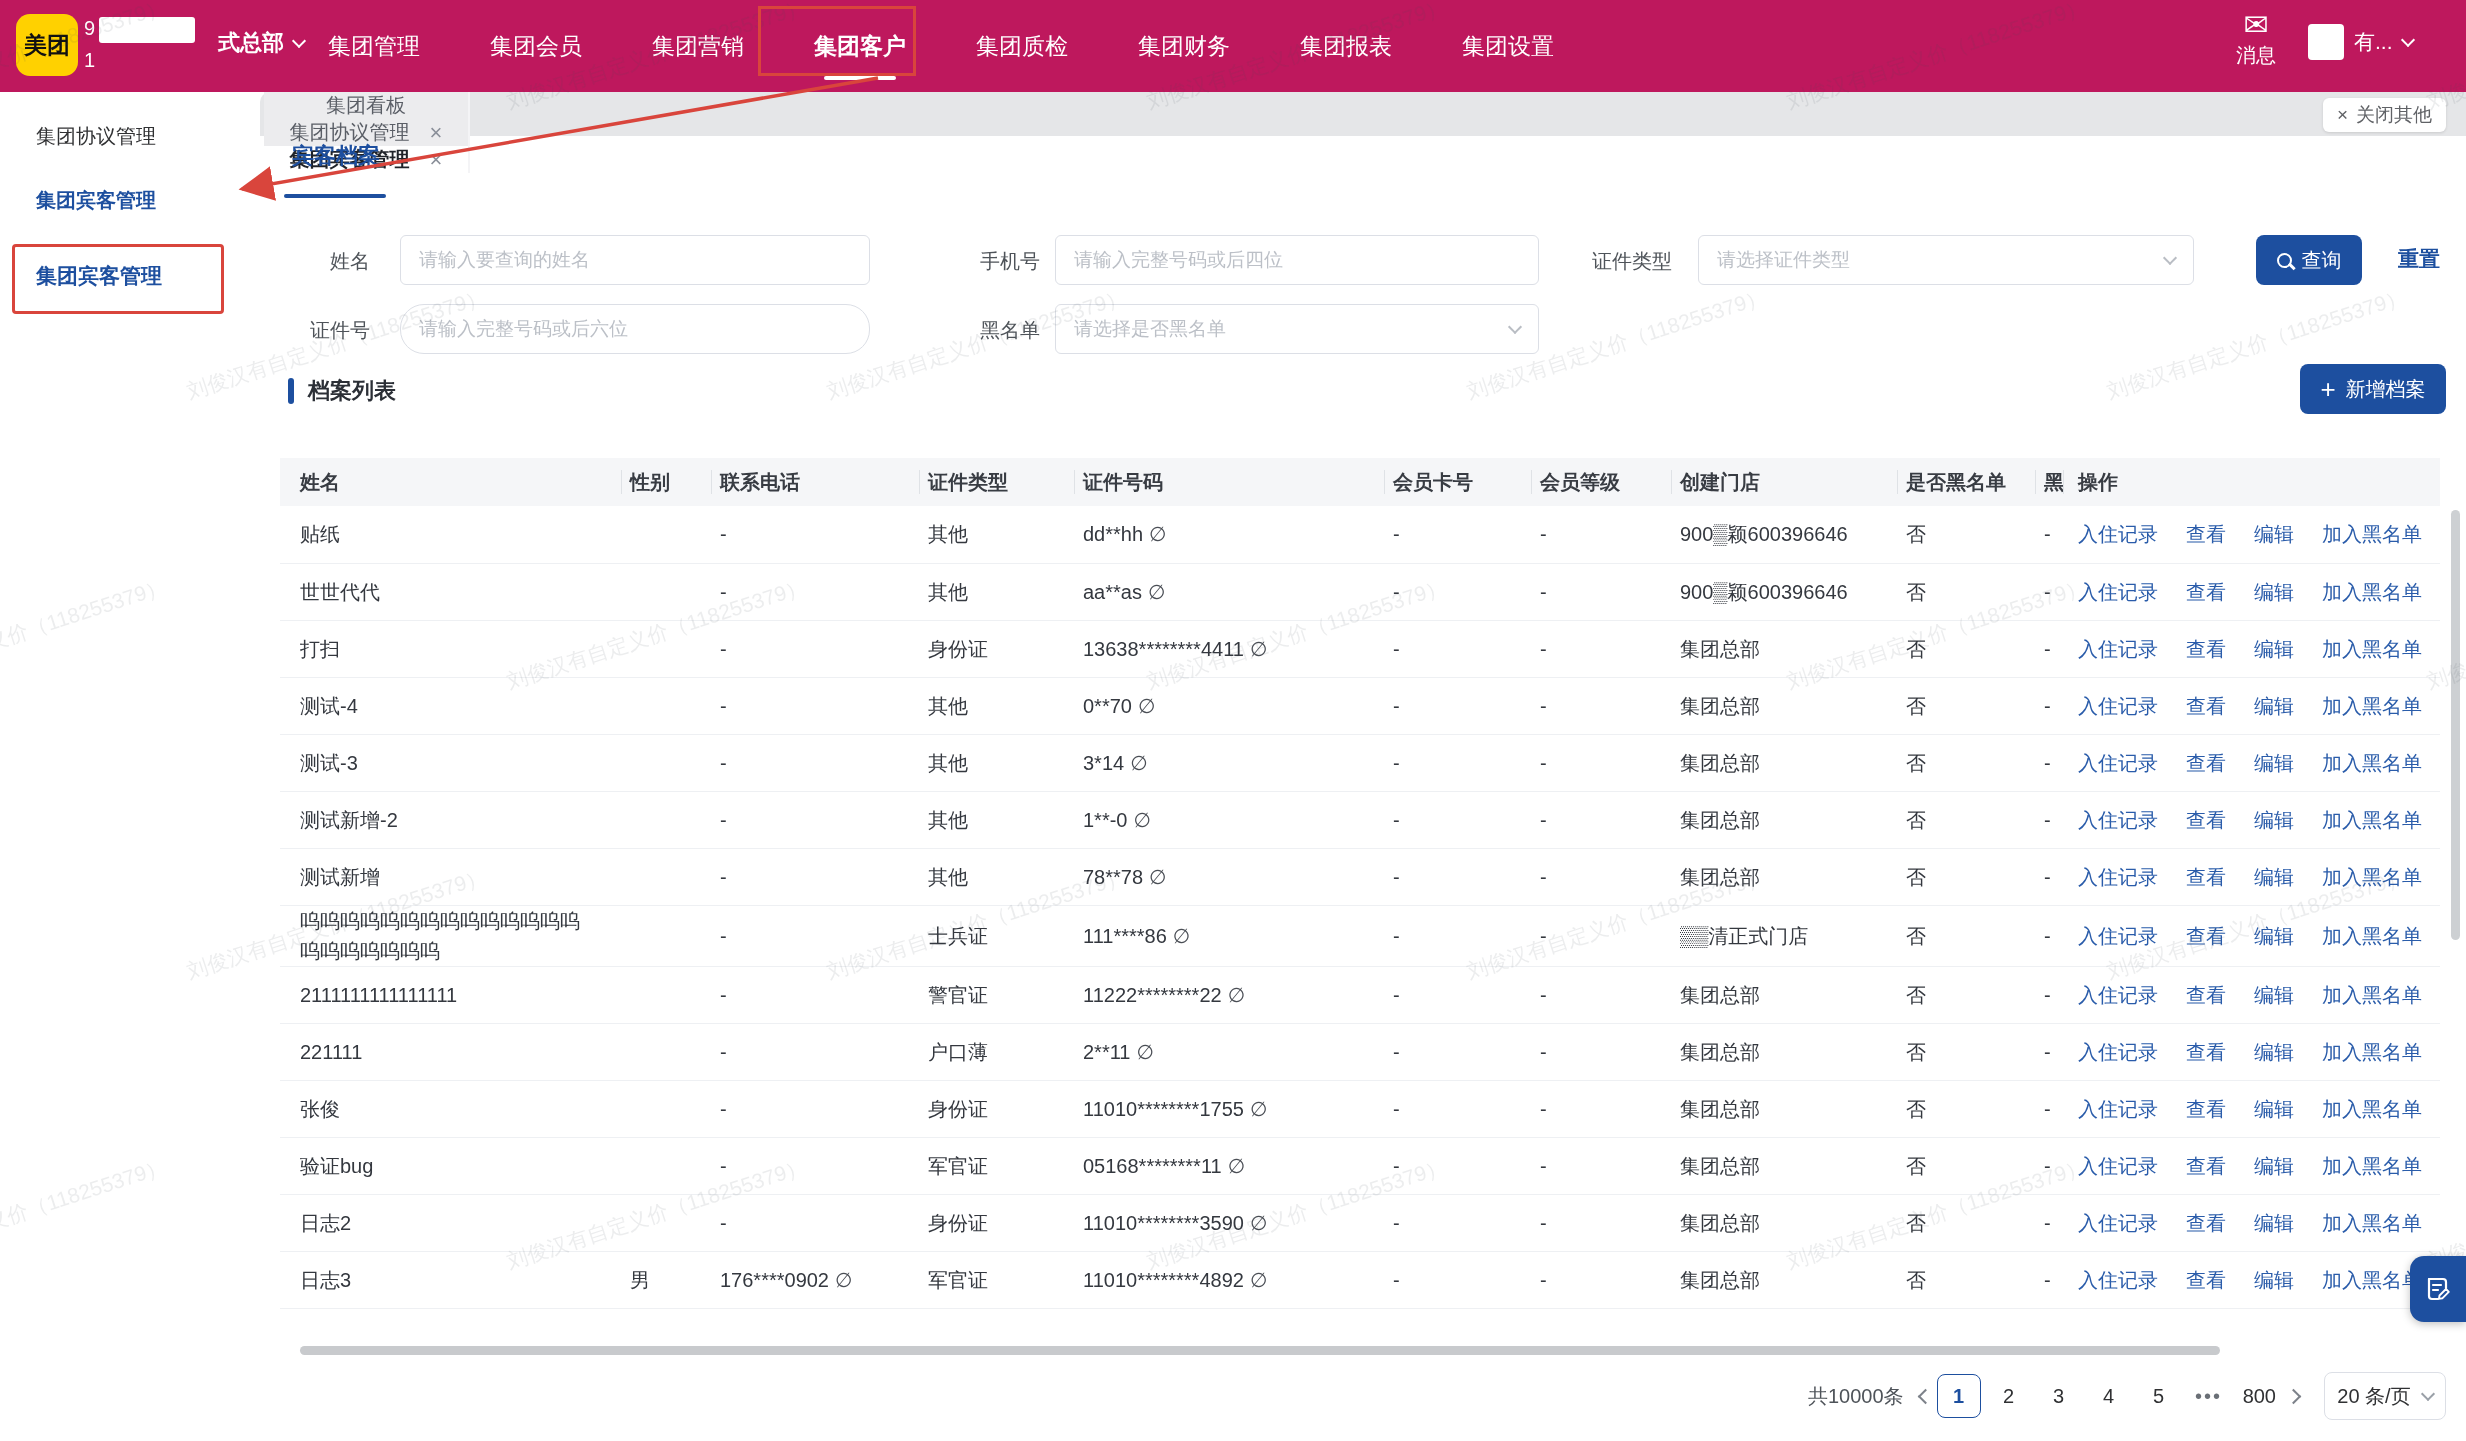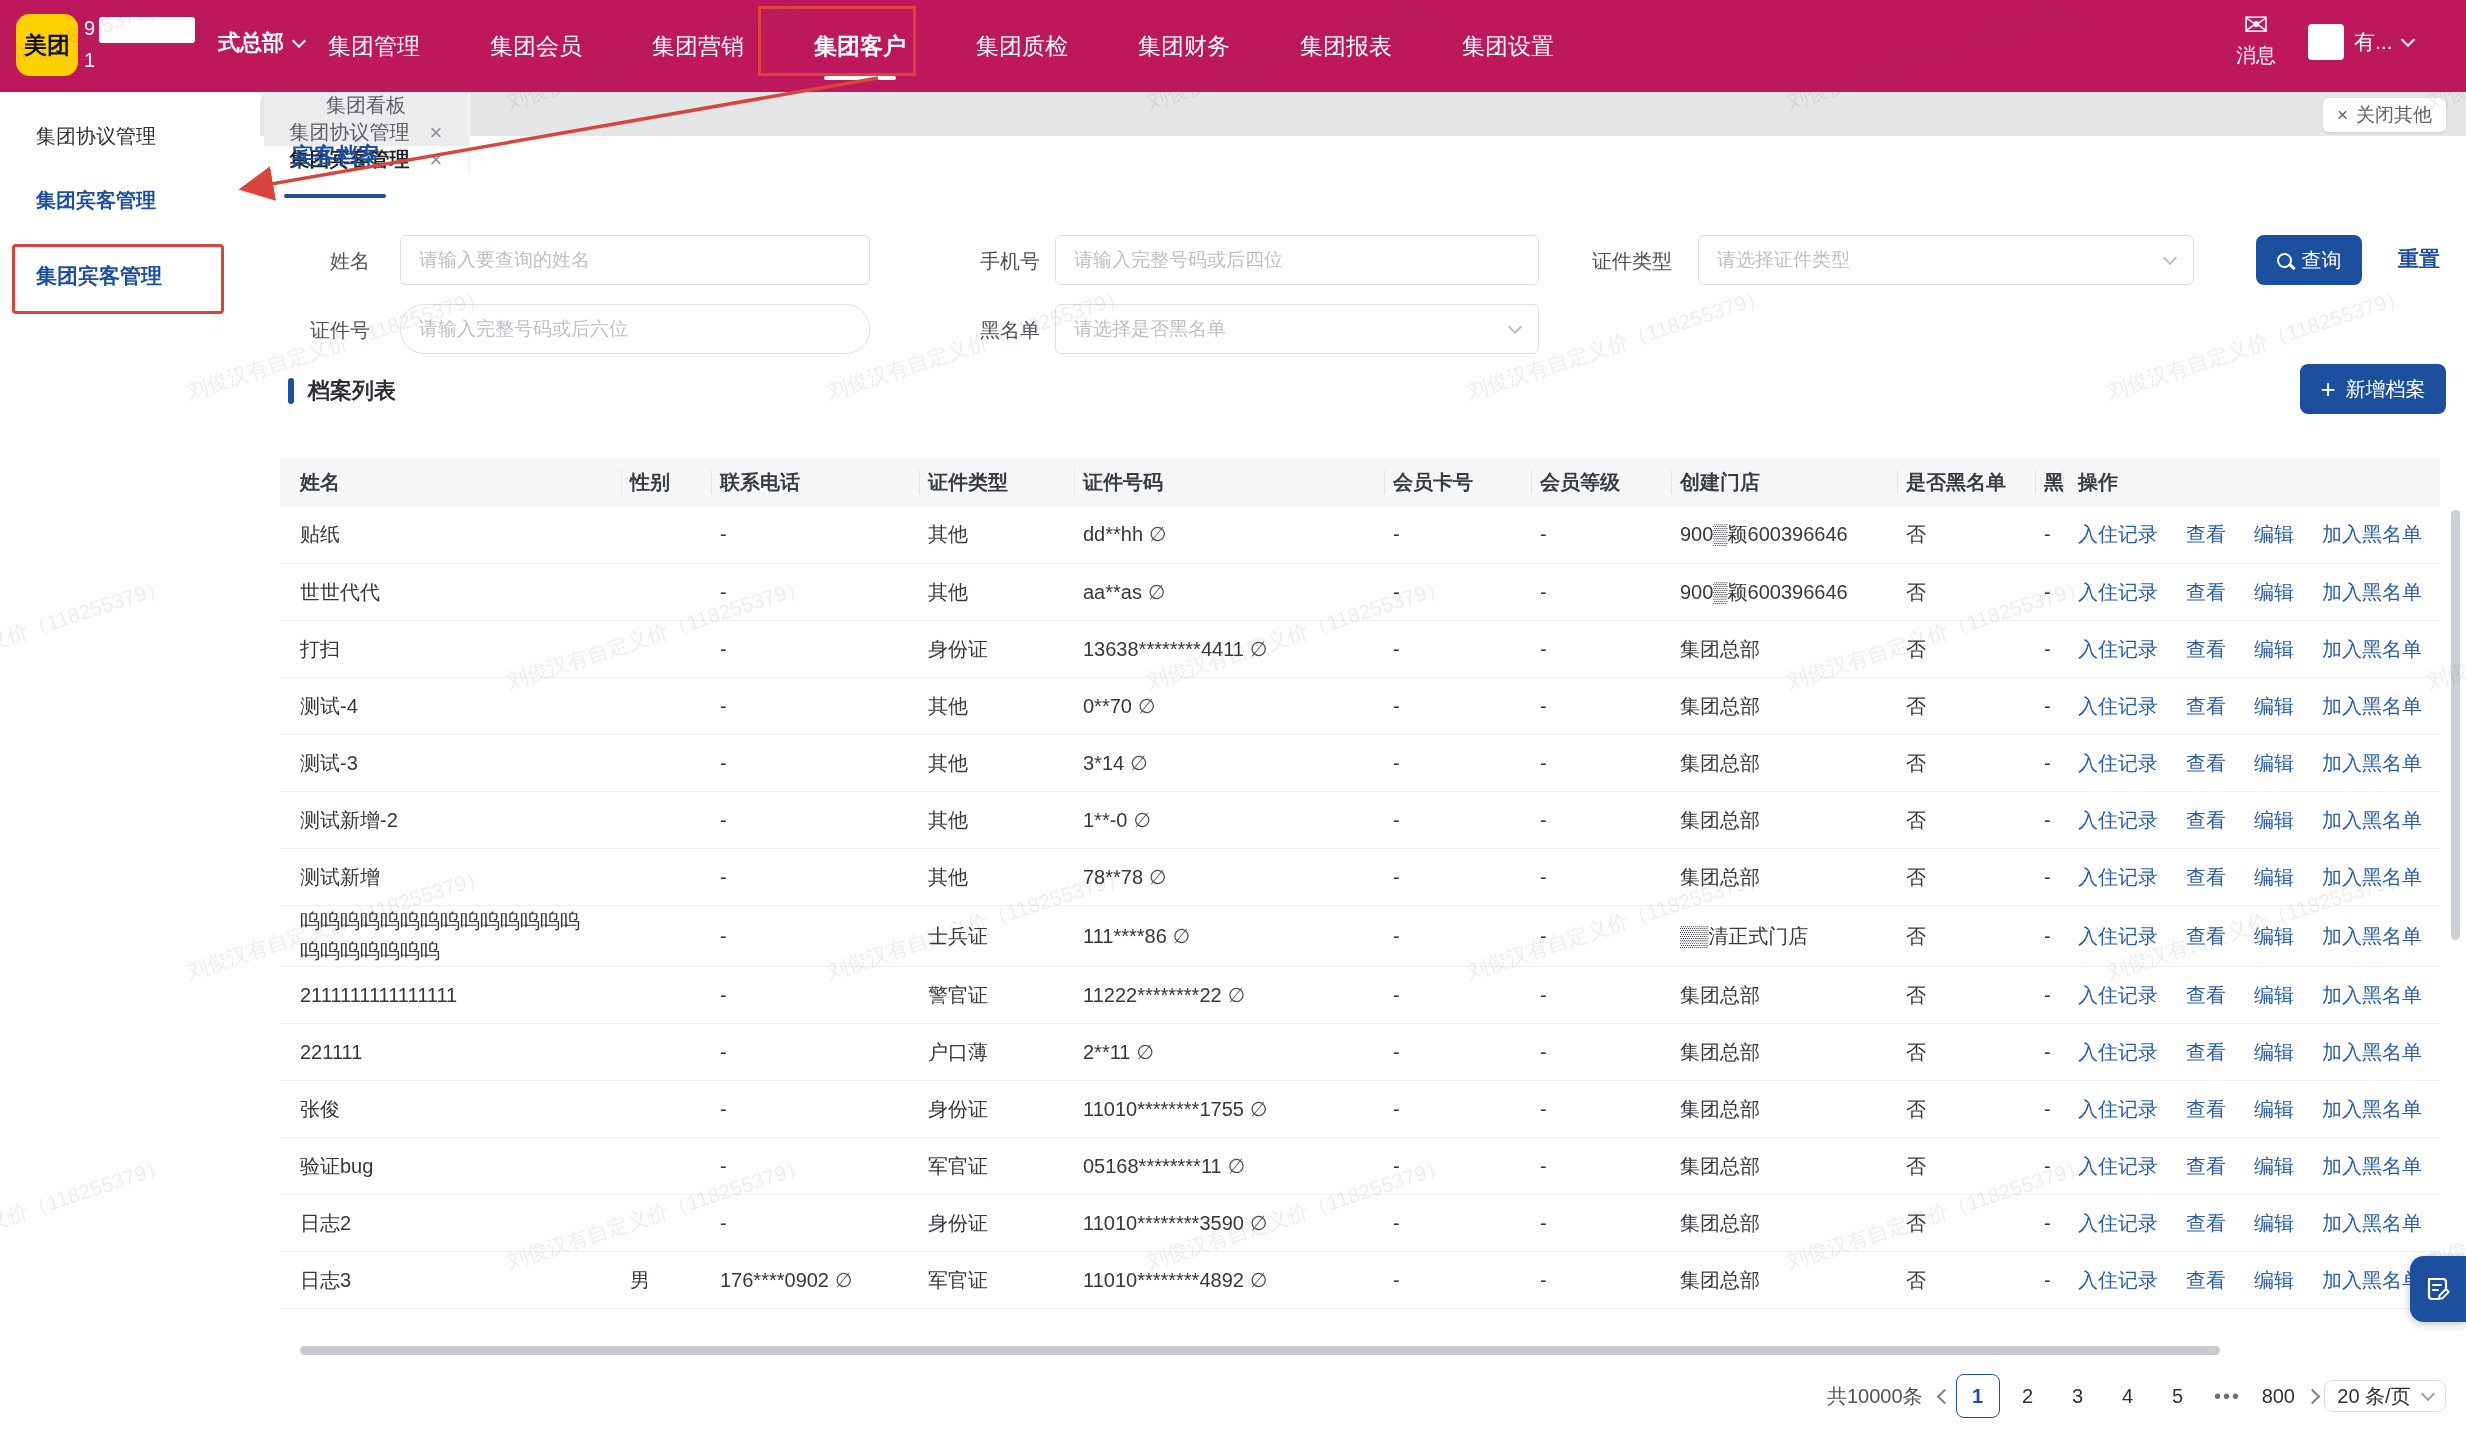--- a/index.html
+++ b/index.html
@@ -91,22 +91,22 @@
 
   
   .pager { position:absolute; right:20px; top:1280px; height:48px; display:flex; align-items:center; gap:6px; font-size:20px; color:#4e5359; }
   .pg-total { margin-right:10px; }
   .pg-arrow { width:11px; height:11px; border-right:2px solid #7d828a; border-bottom:2px solid #7d828a; cursor:pointer; }
   .pg-prev { transform:rotate(135deg); }
   .pg-next { transform:rotate(-45deg); }
   .pg { min-width:44px; height:44px; display:flex; align-items:center; justify-content:center; color:#303133; cursor:pointer; border-radius:8px; padding:0 6px;}
   .pg.active { border:1px solid #1d4f9f; color:#1d4f9f; font-weight:600; background:#fff; }
   .pg.dots { letter-spacing:2px; color:#6a6f76; }
-  .pg-size { height:32px; min-width:122px; border:1px solid #dcdfe6; border-radius:8px; display:flex; align-items:center;
-    justify-content:center; gap:12px; padding:0 12px; cursor:pointer; color:#303133; }
+  .pg-size { height:48px; min-width:122px; border:1px solid #dcdfe6; border-radius:8px; display:flex; align-items:center;
+    justify-content:center; gap:12px; padding:0 12px; cursor:pointer; color:#303133;margin-left:19px; }
   .pg-size .chev { border-color:#9aa0a8; }
 
   
   .floatbtn { position:absolute; right:0; top:1256px; width:56px; height:66px; background:#1d4f9f;
     border-radius:14px 0 0 14px; display:flex; align-items:center; justify-content:center; cursor:pointer; z-index:30; box-shadow:0 2px 8px rgba(0,0,0,.25);}
 
   
   .anno-box { position:absolute; border:3px solid #d9453c; z-index:40; pointer-events:none; }
   #anno-nav { left:758px; top:6px; width:158px; height:70px; }
   #anno-side { left:12px; top:244px; width:212px; height:70px; border-radius:4px; background:#fff; }

